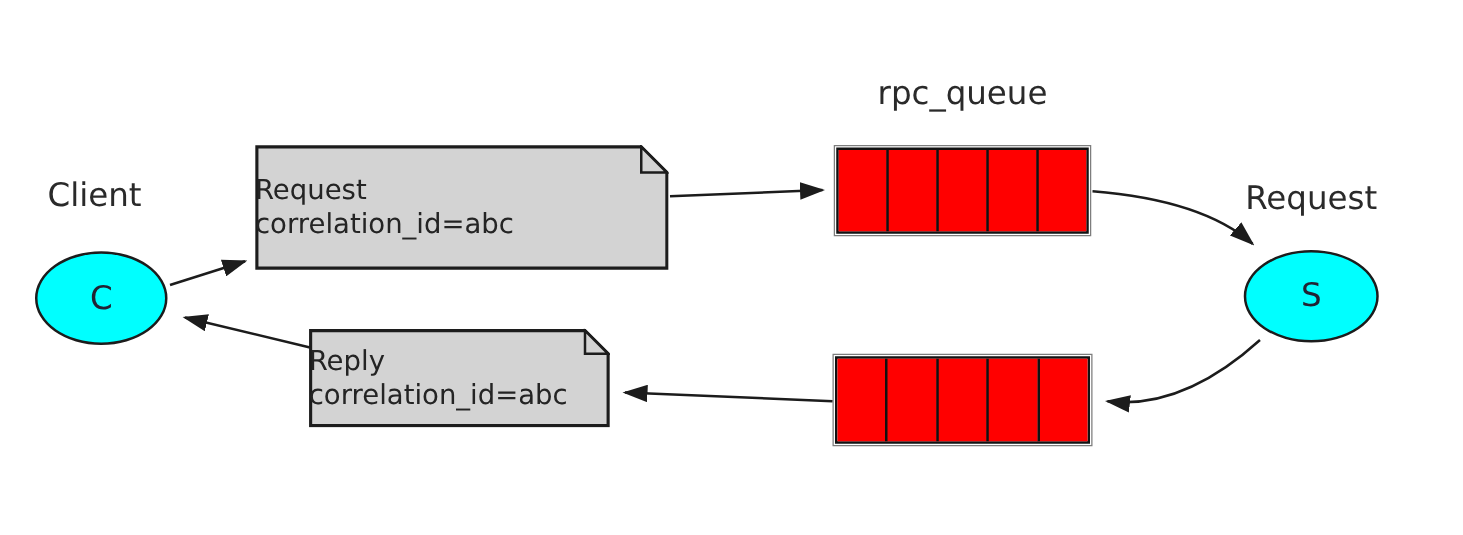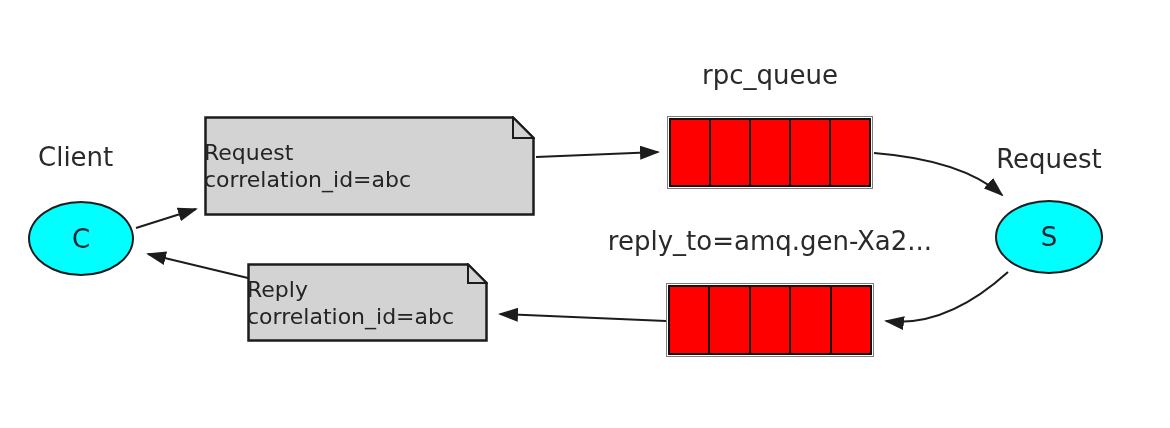--- a/index.html
+++ b/index.html
@@ -71,21 +71,20 @@
 <body>
 
 <div class="stage">
 
   <div class="abs big-label" style="left:38px;top:142px;">Client</div>
 
   <div class="abs big-label center" style="left:645px;top:60px;width:250px;">rpc_queue</div>
 
   <div class="abs big-label center" style="left:993px;top:144px;width:112px;">Request</div>
 
-  <div class="abs big-label center" style="left:595px;top:226px;width:350px;">reply_to=amq.gen-Xa2...</div>
 
   <div class="actor" style="left:28px;top:201px;width:106px;height:75px;">
     <span>C</span>
   </div>
 
   <div class="actor" style="left:995px;top:200px;width:108px;height:74px;">
     <span>S</span>
   </div>
 
   <svg class="abs" style="left:204px;top:116px;" width="331" height="100" viewBox="0 0 331 100">

